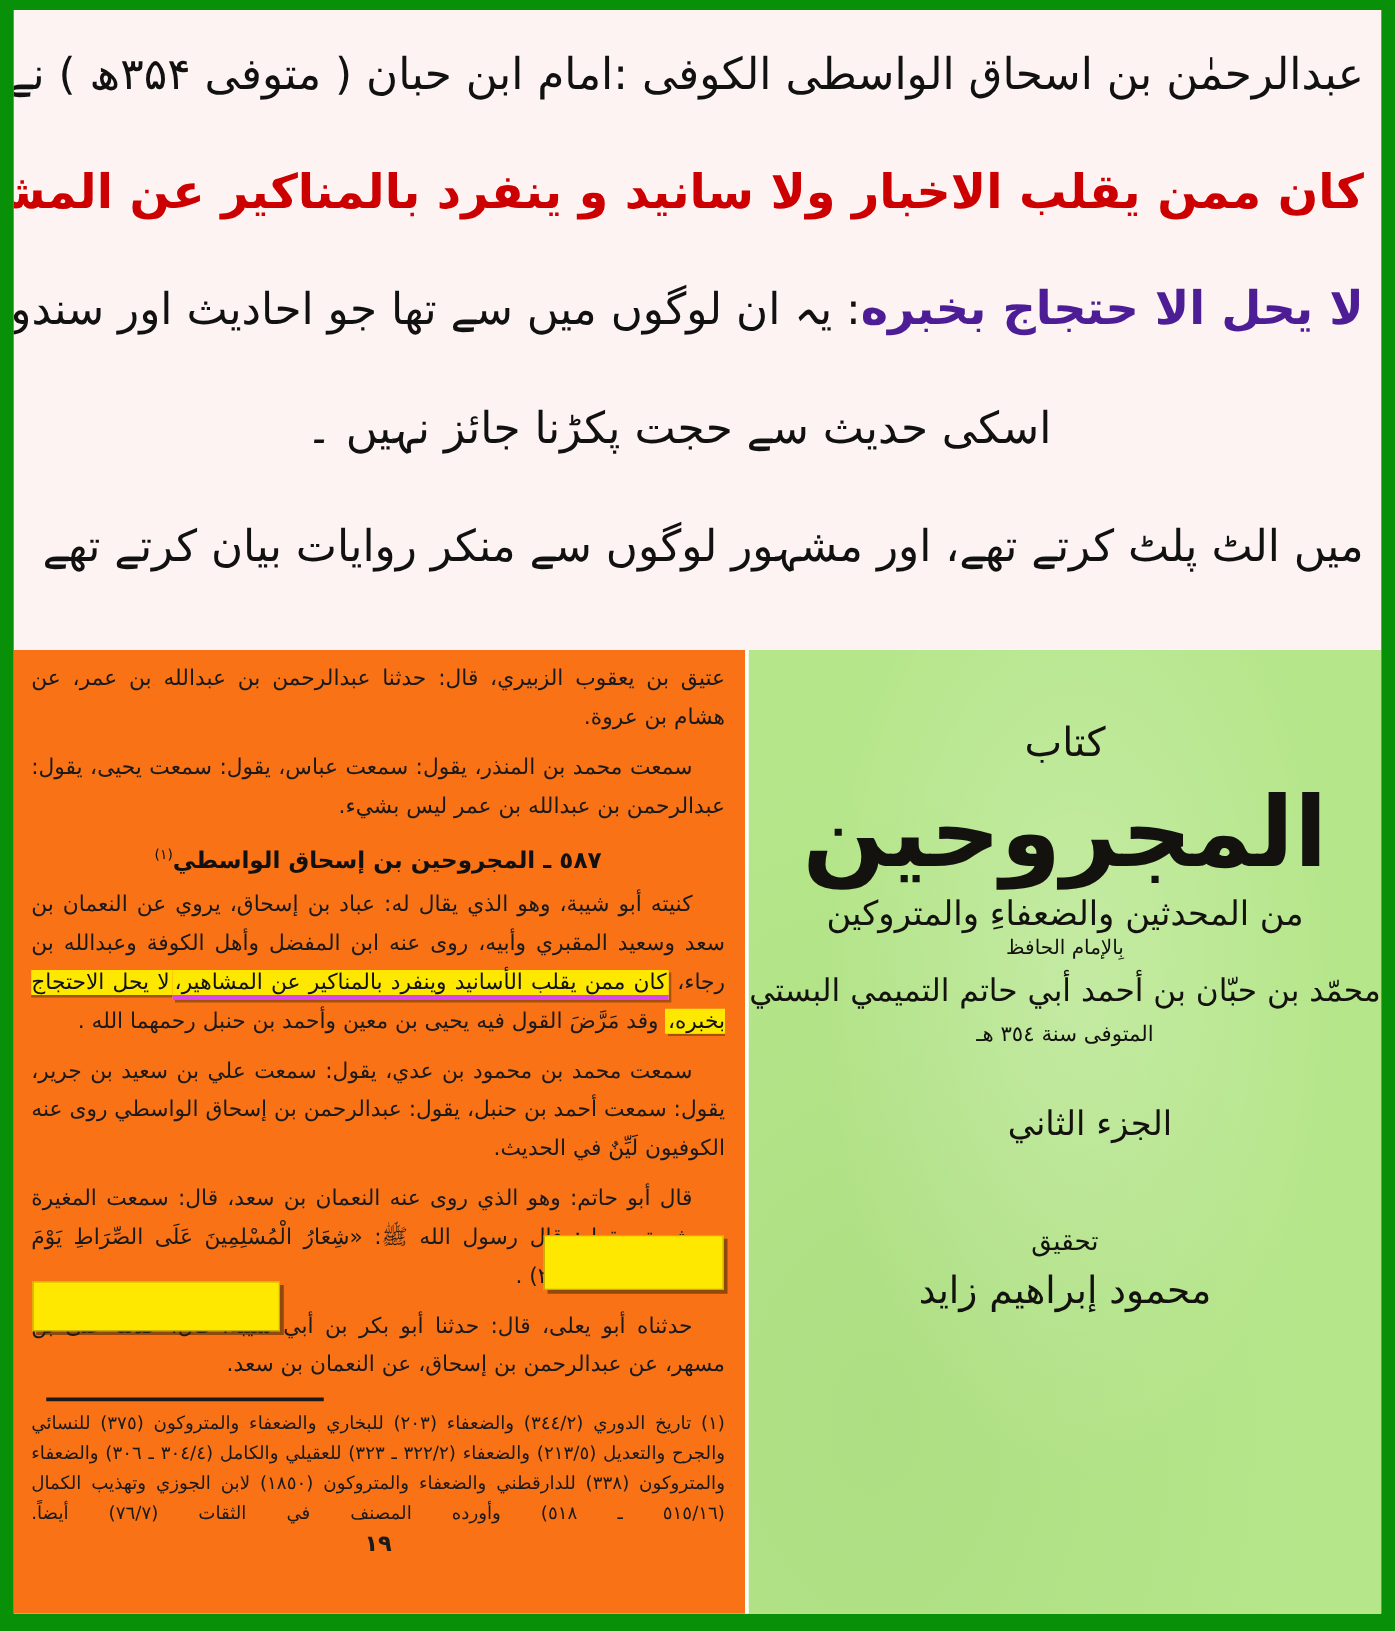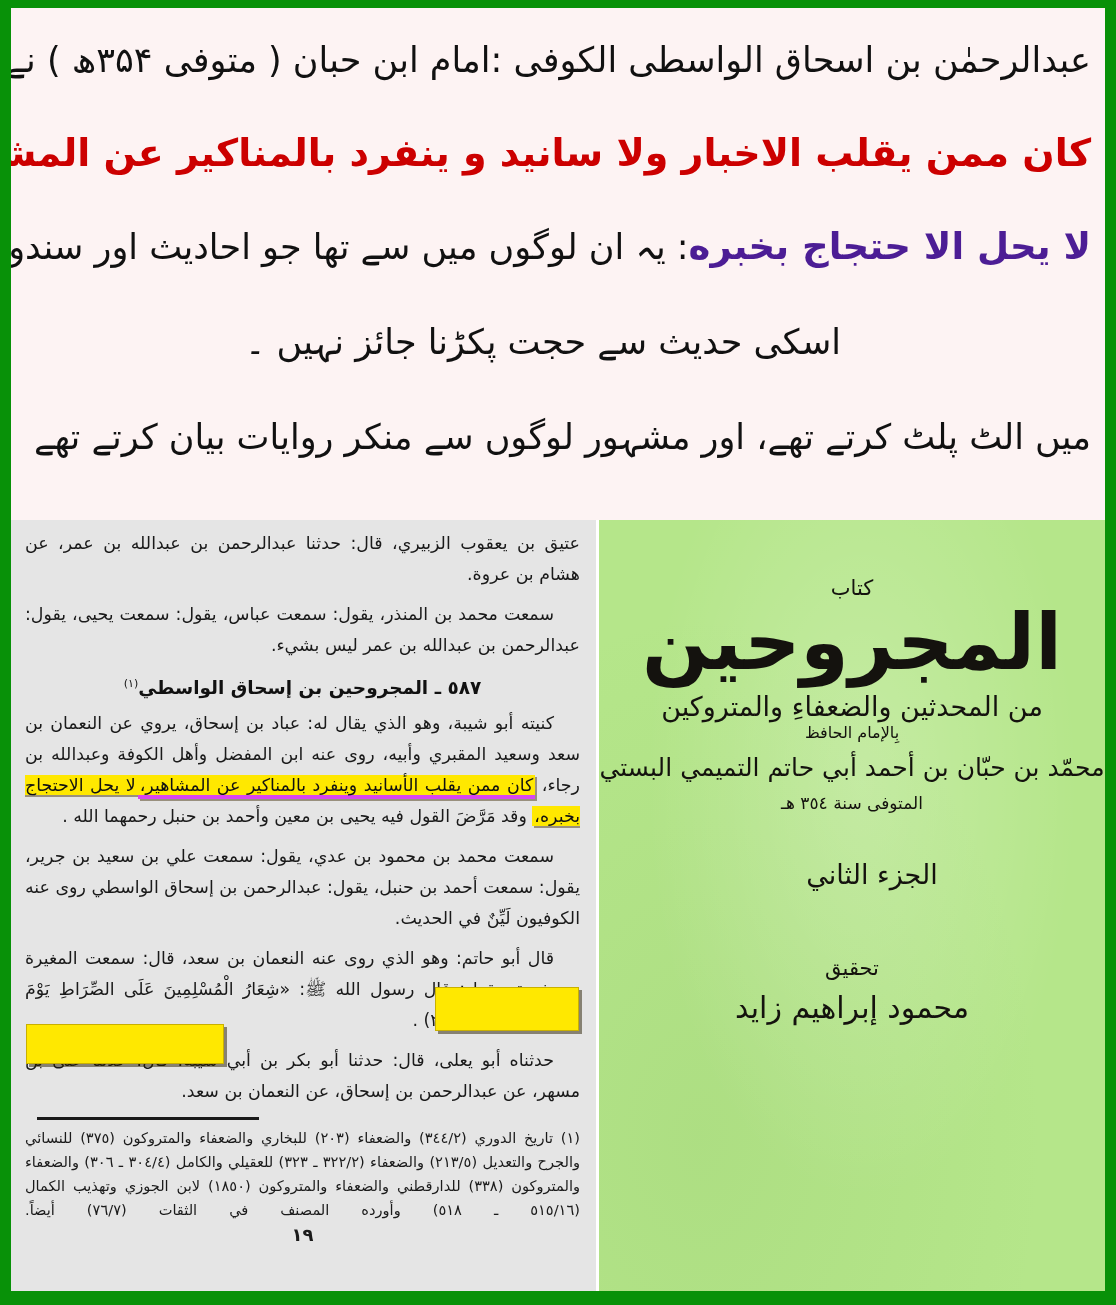--- a/index.html
+++ b/index.html
@@ -120,35 +120,35 @@
   .cover-inner {
     position: relative;
     z-index: 2;
     direction: rtl;
     text-align: center;
     color: #14120e;
     padding-top: 58px;
     font-family: "DejaVu Sans", "Liberation Serif", serif;
   }
 
-  .cv-kitab   { font-size: 21px; line-height: 1.0; margin-bottom: 2px; letter-spacing: 2px;}
+  .cv-kitab   { font-size: 32px; line-height: 1.0; margin-bottom: 16px; letter-spacing: 2px;}
   .cv-title   { font-size: 78px; line-height: 1.06; font-weight: bold; letter-spacing: -1px; margin-bottom: 6px; }
   .cv-sub     { font-size: 27px; line-height: 1.25; margin-top: 6px; letter-spacing: 0px; }
   .cv-byline  { font-size: 16px; line-height: 1.3; }
   .cv-author  { font-size: 25px; margin-top: 8px; line-height: 1.3; letter-spacing: -0.3px; }
   .cv-died    { font-size: 17px; margin-top: 8px; }
   .cv-volume  { font-size: 27px; margin-top: 46px; letter-spacing: 1px; padding-left: 40px; }
   .cv-tahqiq  { font-size: 21px; margin-top: 66px; }
   .cv-editor  { font-size: 30px; margin-top: 10px; letter-spacing: -0.3px; }
 
   
   .scanpage {
     flex: 1;
     order: 1;
-    background: #e5e5e5;
+    background: #f97316;
     position: relative;
     direction: rtl;
     padding: 8px 16px 4px 14px;
     overflow: hidden;
   }
 
   .ar-p {
     direction: rtl;
     text-align: justify;
     text-align-last: justify;

